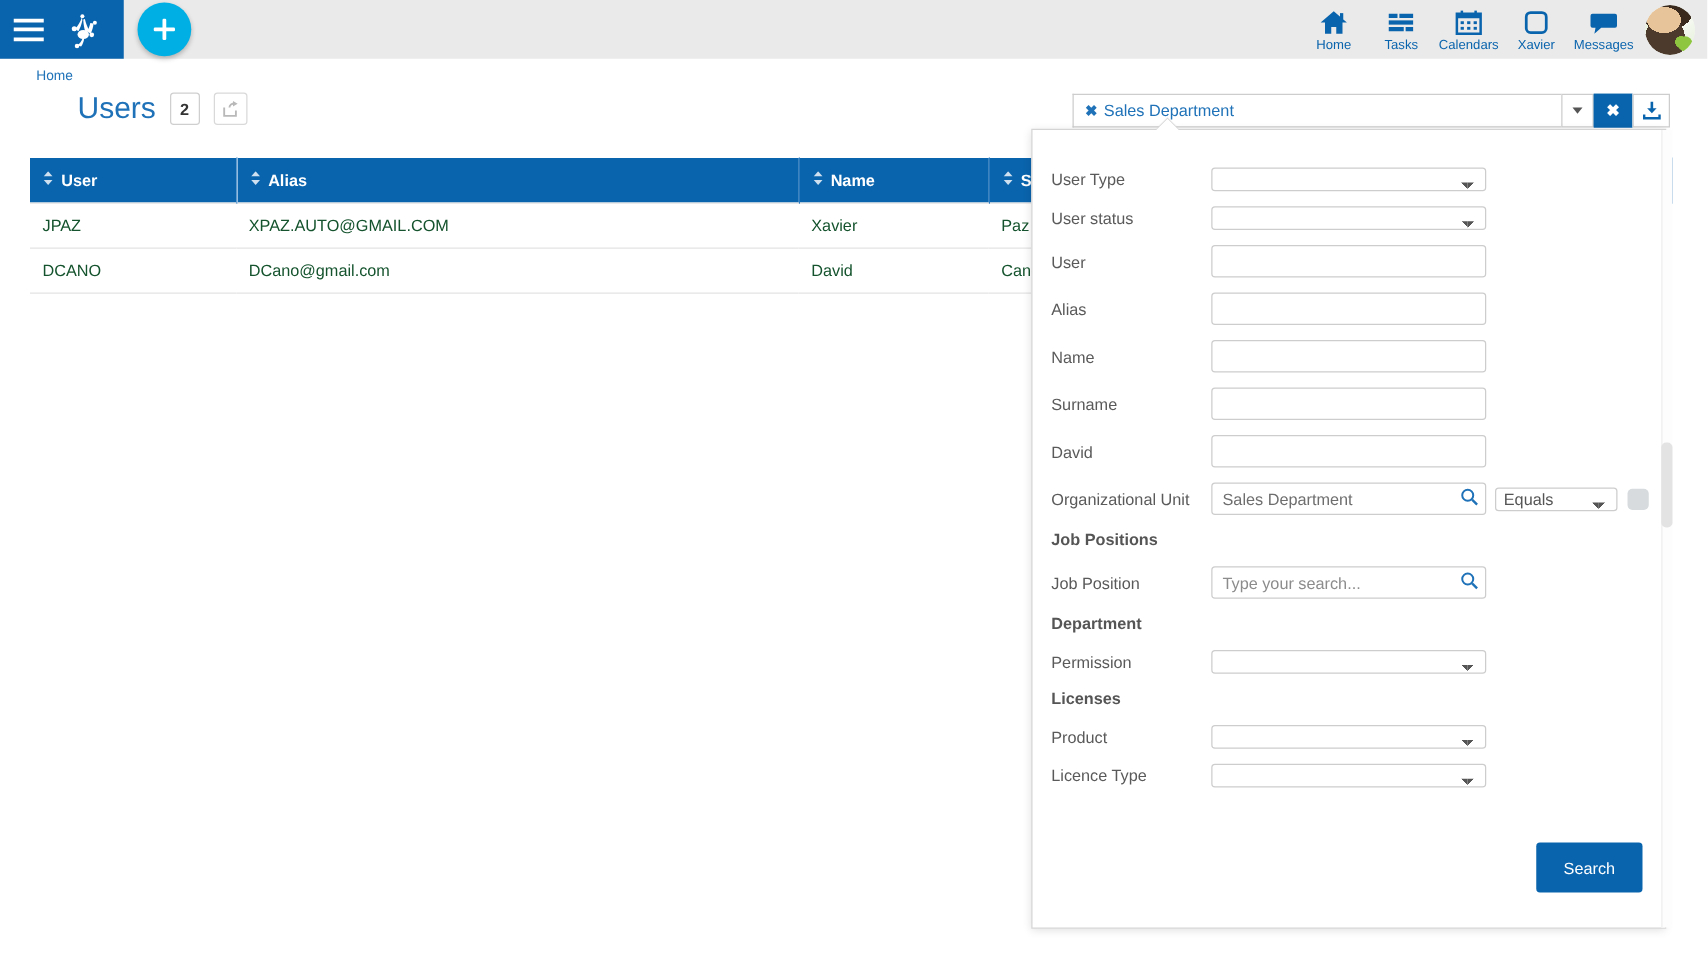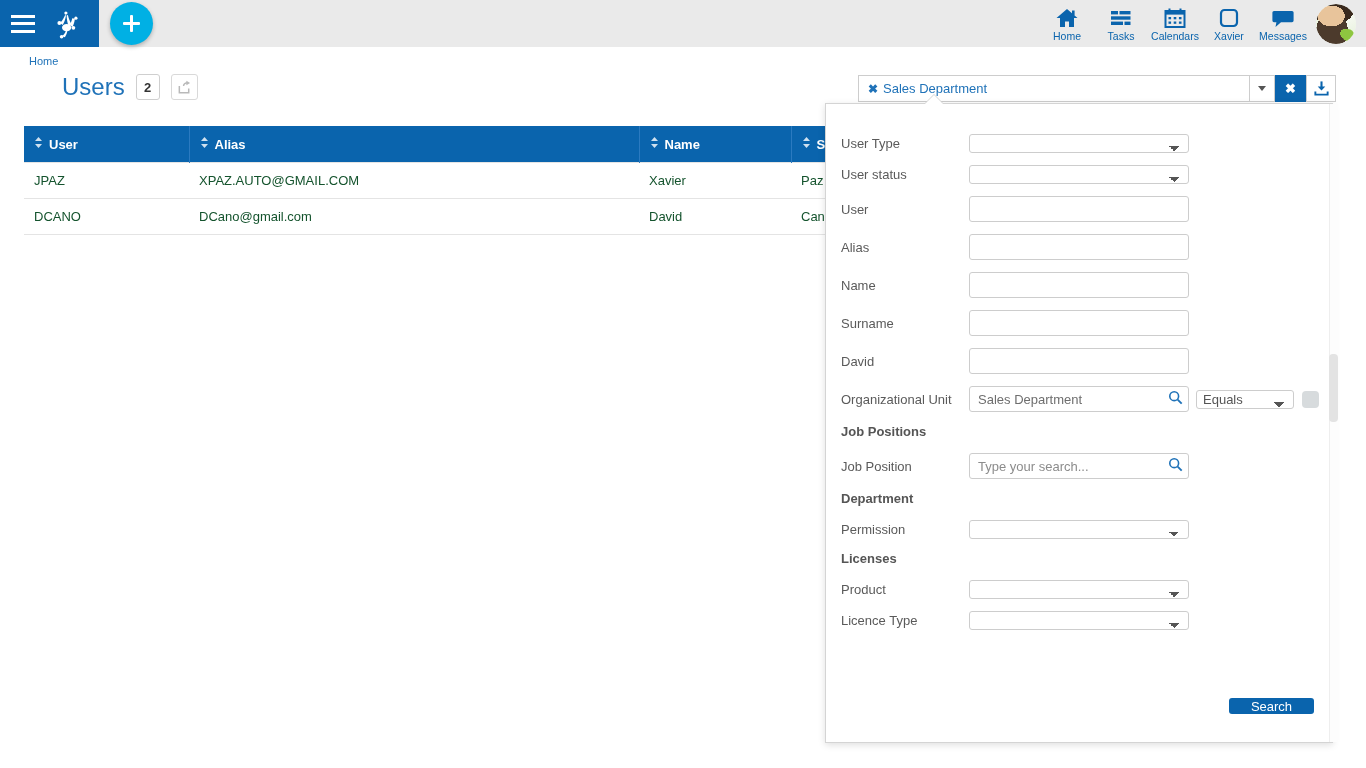--- a/index.html
+++ b/index.html
@@ -234,21 +234,21 @@
     position: absolute; right: 6px; top: 4px; cursor: pointer;
   }
   .ctrl-select.small { width: 98px; margin-left: 7px; }
   .gray-square {
     width: 17px; height: 17px; margin-left: 8px;
     background: #d7dbdd; border-radius: 4px; cursor: pointer;
   }
 
   .btn-search {
     position: absolute; right: 18px; bottom: 28px;
-    width: 85px; height: 16px;
+    width: 85px; height: 40px;
     background: #0a64ad; border: none; border-radius: 3px;
     color: #fff; font-size: 13px;
     font-family: "Liberation Sans", sans-serif;
     cursor: pointer;
   }
 
   .panel-scroll-track {
     position: absolute; right: -6px; top: 0; width: 9px; height: 100%;
     background: #fdfdfd; border-left: 1px solid #eee;
   }

